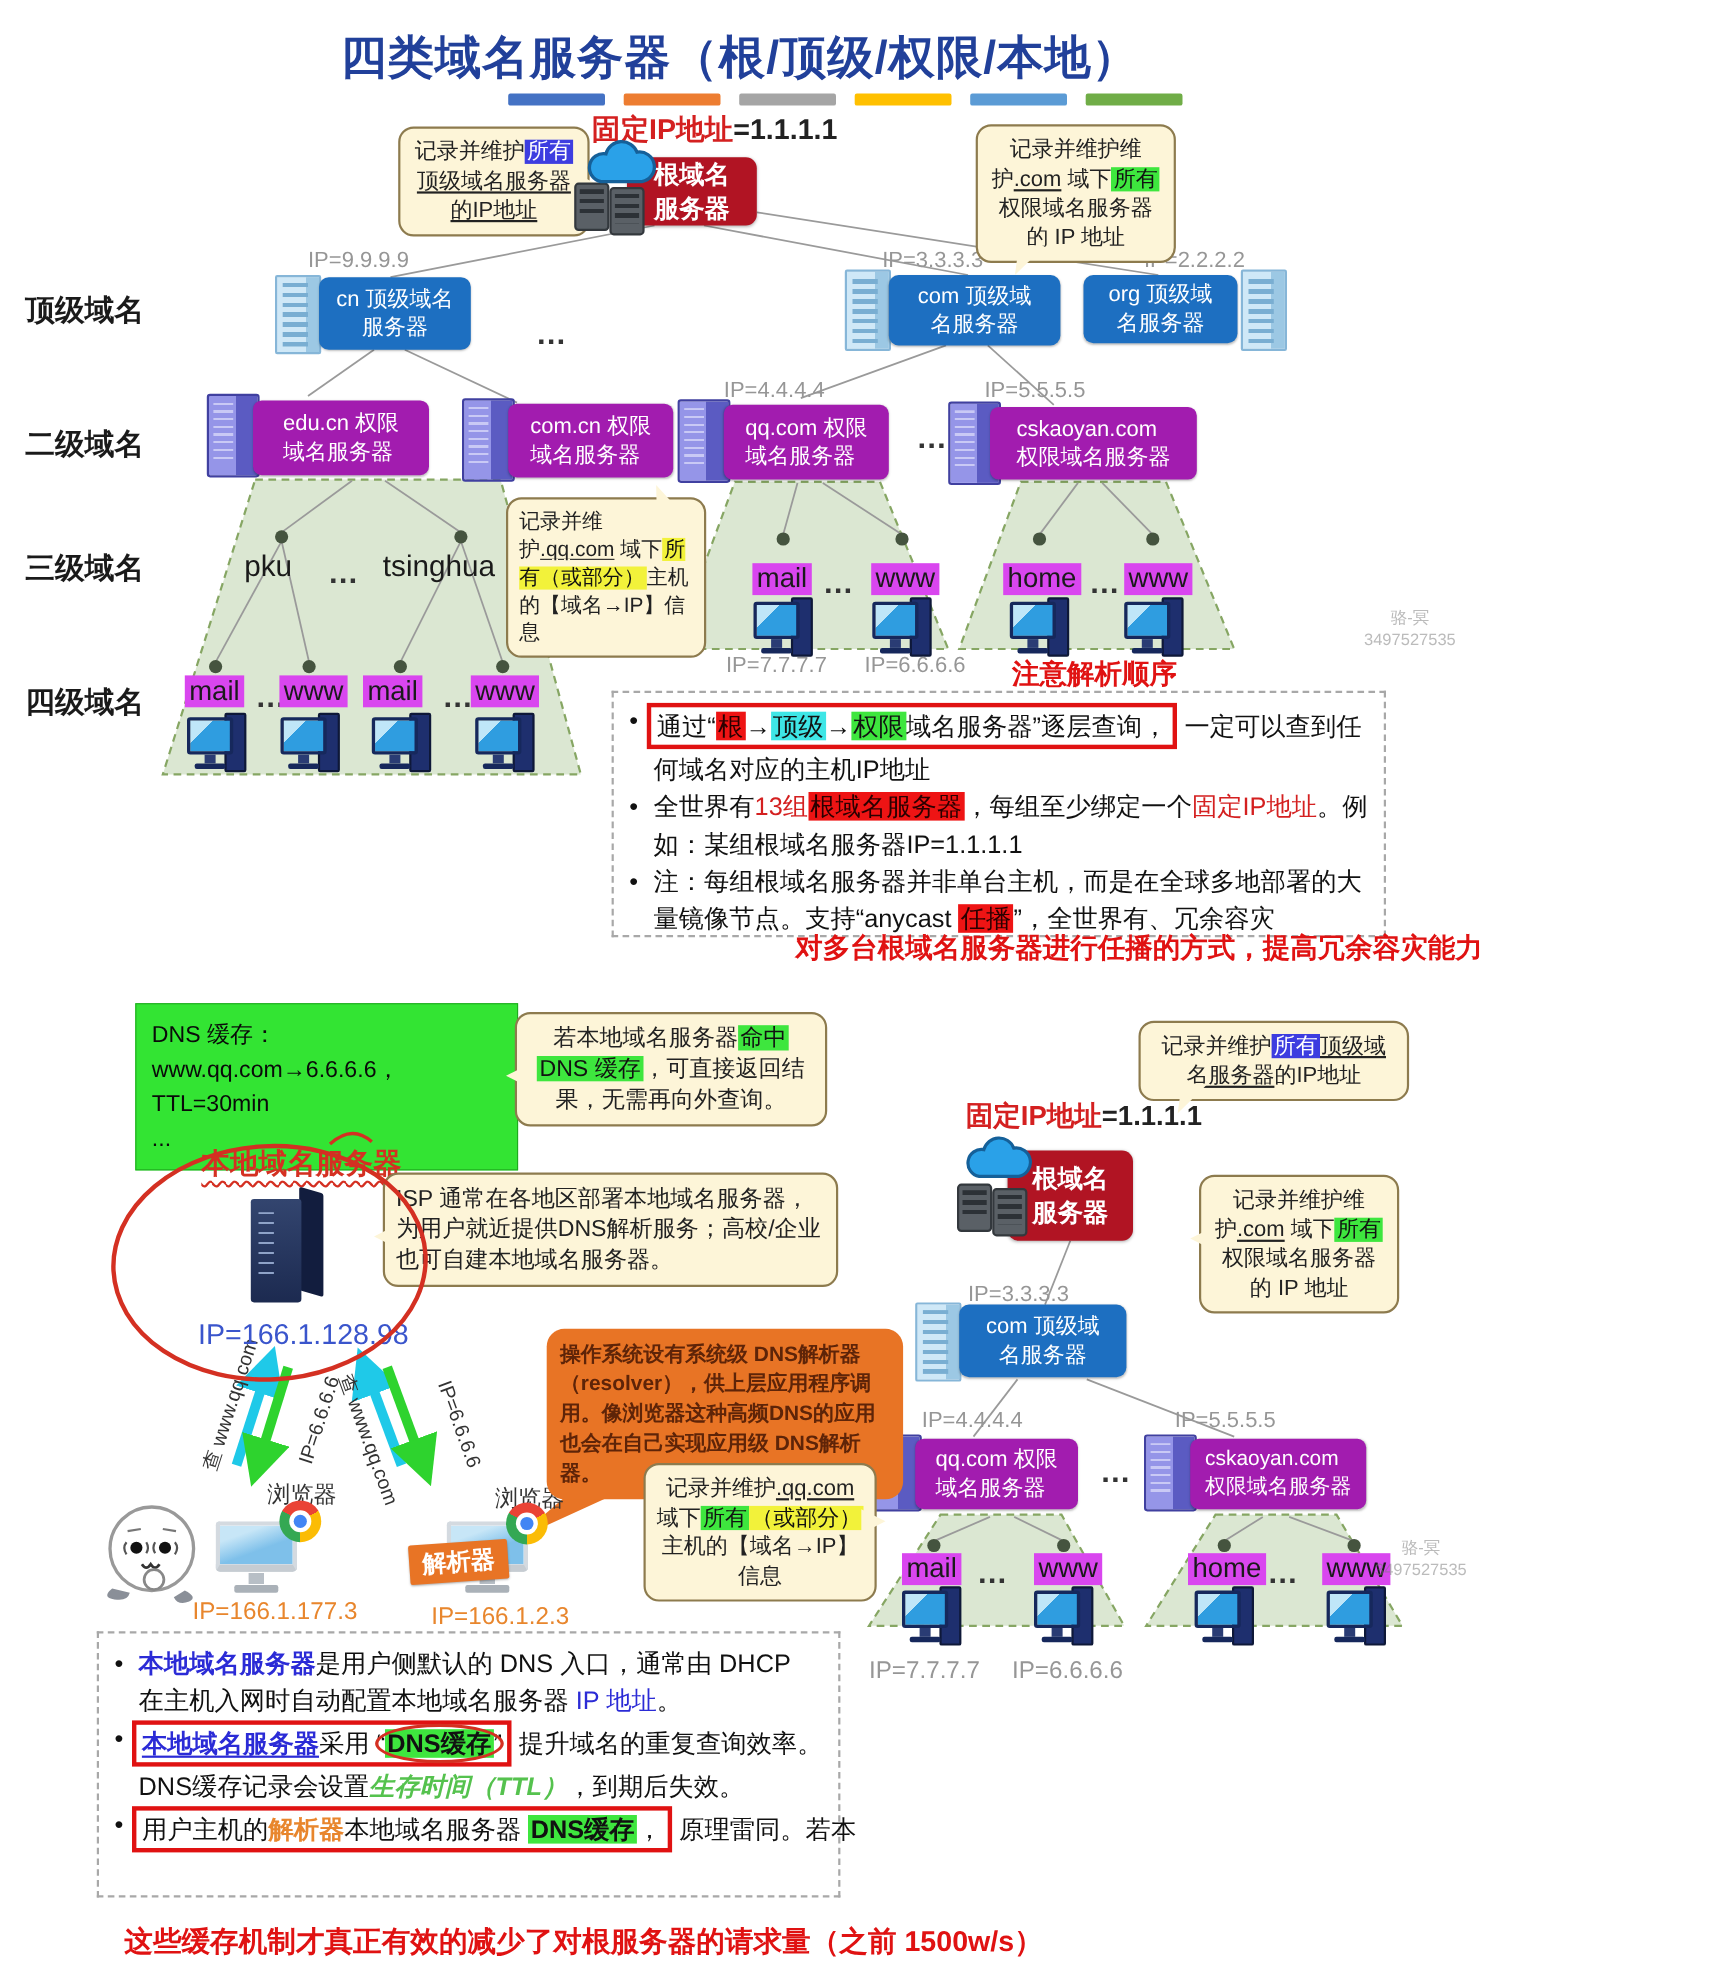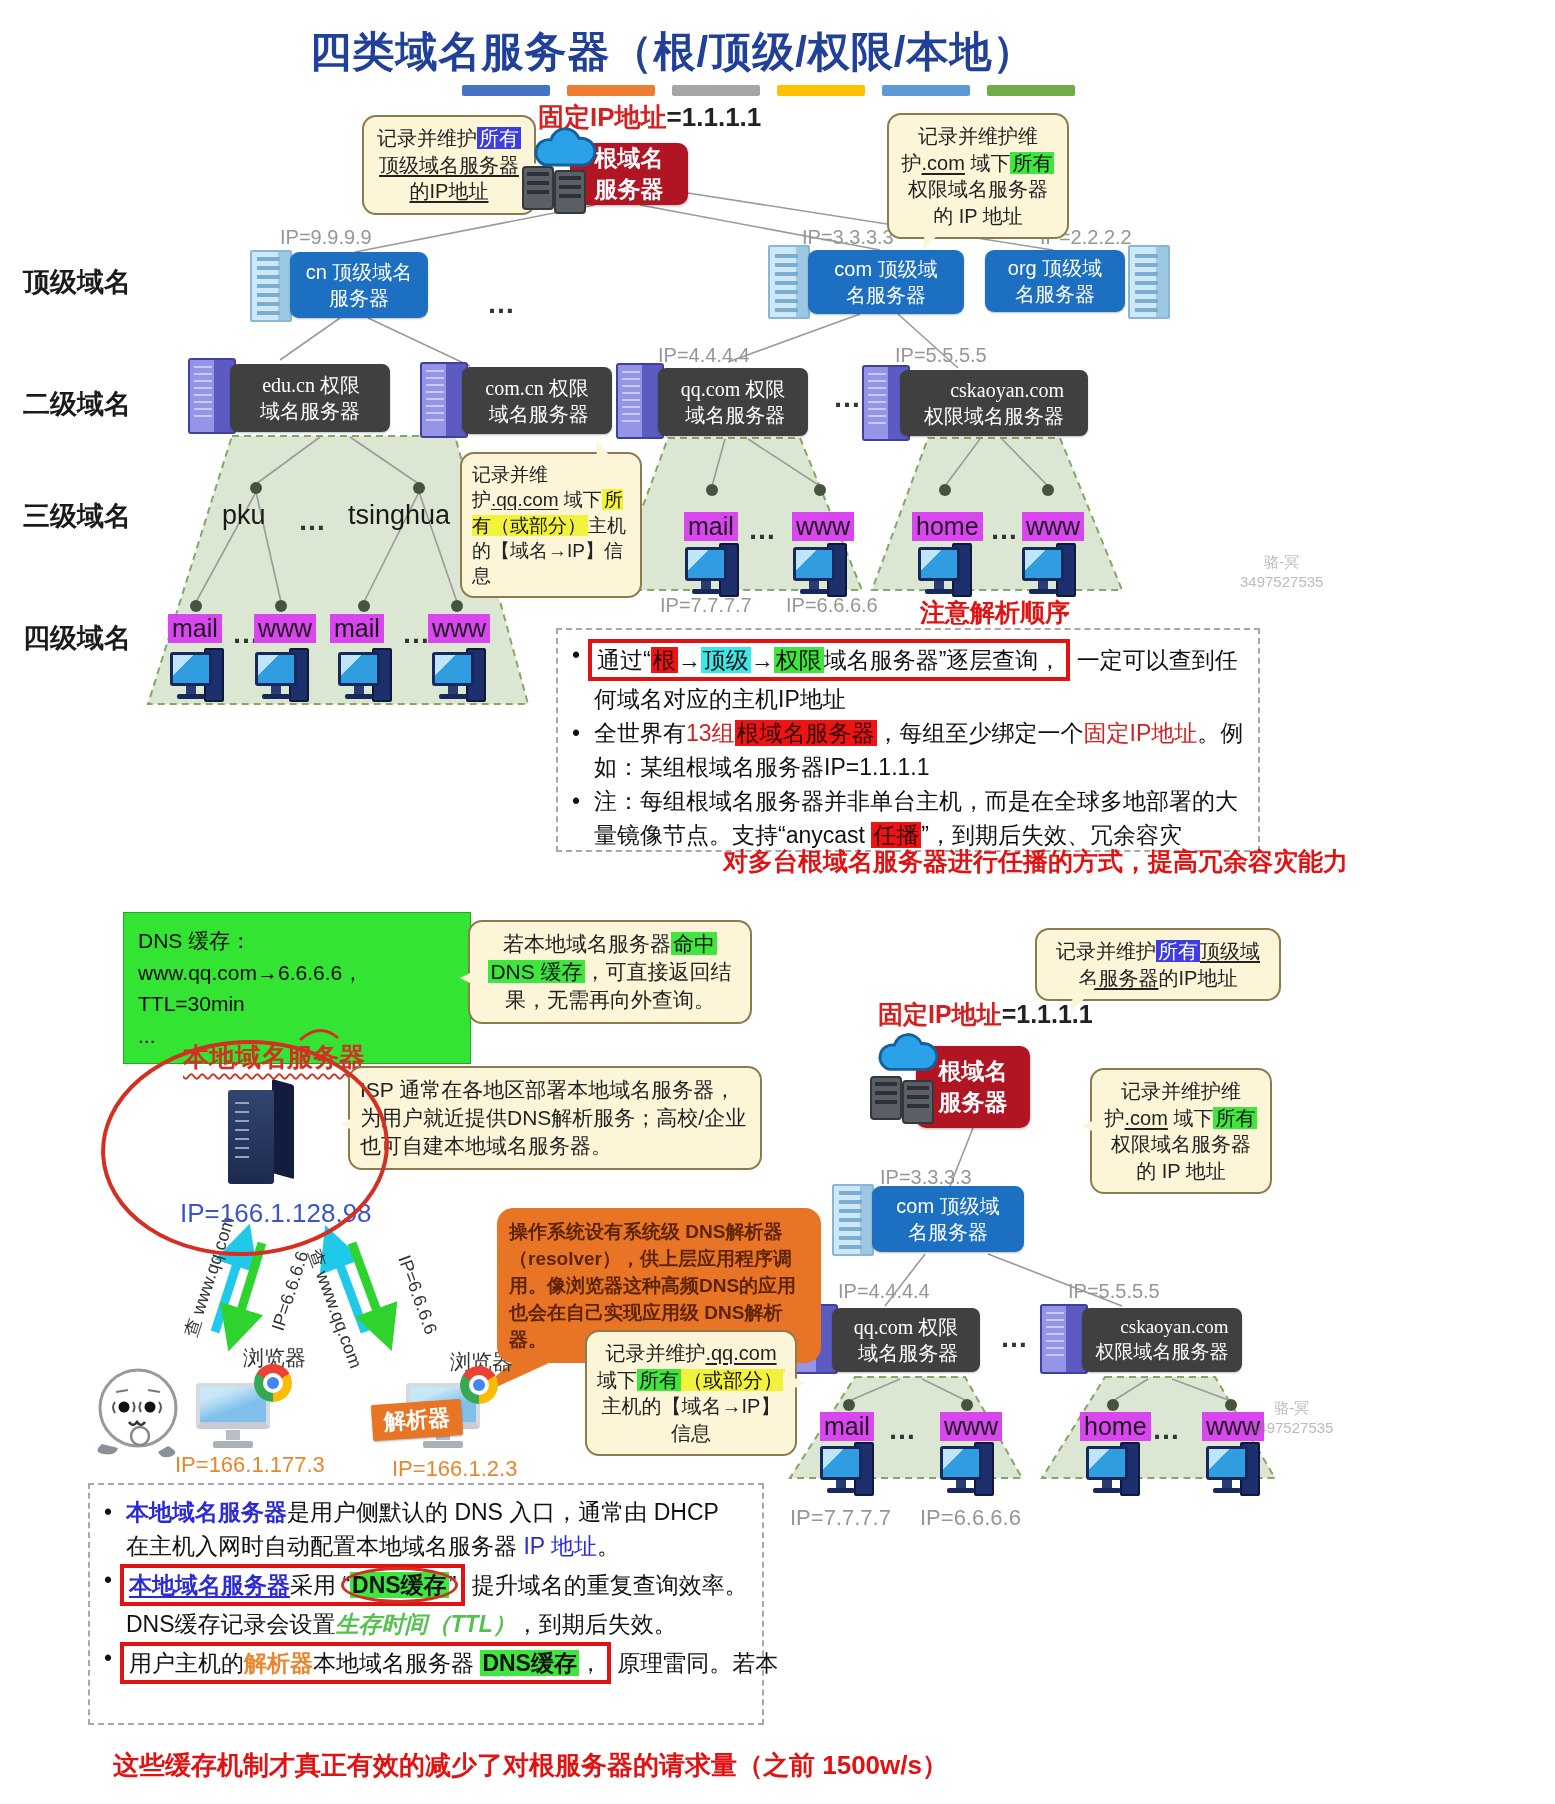--- a/index.html
+++ b/index.html
@@ -10,22 +10,22 @@
   #lines{z-index:1;}
   #annot{z-index:6;}
   .z2{z-index:2;}
   .pre{white-space:pre-line;}
   
   .title{font-size:42px;font-weight:bold;color:#21409a;text-align:center;letter-spacing:1px;}
   .bar{position:absolute;top:0;height:11px;border-radius:2px;}
   
   .bluebox{background:#1d6fc1;color:#fff;border-radius:9px;display:flex;align-items:center;justify-content:center;
            text-align:center;font-size:20px;line-height:1.3;z-index:2;box-shadow:0 1px 2px rgba(0,0,0,.25);}
-  .greenbox{background:#404040;color:#fff;border-radius:8px;display:flex;align-items:center;justify-content:center;
-            text-align:right;font-size:20px;line-height:1.3;z-index:2;box-shadow:0 1px 2px rgba(0,0,0,.25);font-family:Liberation Serif, serif;}
+  .greenbox{background:#a21caf;color:#fff;border-radius:8px;display:flex;align-items:center;justify-content:center;
+            text-align:left;font-size:20px;line-height:1.3;z-index:2;box-shadow:0 1px 2px rgba(0,0,0,.25);}
   .redbox{background:#b11423;color:#fff;border-radius:10px;display:flex;align-items:center;justify-content:center;
           text-align:center;font-size:23px;font-weight:bold;line-height:1.35;z-index:2;box-shadow:0 1px 3px rgba(0,0,0,.3);}
   .iplabel{color:#969696;font-size:20px;z-index:2;white-space:nowrap;}
   .rowlabel{font-size:27px;font-weight:600;color:#1a1a1a;z-index:2;}
   .dots{font-size:28px;font-weight:bold;color:#333;z-index:2;}
   .nodetext{font-size:27px;color:#1a1a1a;z-index:2;}
   .yl{background:#d946ef;padding:0 4px;z-index:2;font-size:25px;color:#1a1a1a;}
   
   .callout{position:absolute;background:#fdf5d8;border:2px solid #8d7b4e;border-radius:14px;
            padding:8px 10px;font-size:20px;line-height:1.33;color:#222;z-index:3;text-align:center;}
@@ -306,21 +306,21 @@
   <div class="wm" style="left:1240px;top:552px;">
     <div>骆-冥</div>
     <div>3497527535</div>
   </div>
   <div class="notesbox" style="left:556px;top:628px;width:700px;height:212px;padding:8px 0 0 0;">
     <div class="nl blt"><span class="rb"><span>通过“</span><span class="hl-red2">根</span><span>→</span><span class="hl-cyan">顶级</span><span>→</span><span class="hl-green">权限</span><span>域名服务器”逐层查询，</span></span><span><span> 一定可以查到任</span></span></div>
     <div class="nl"><span>何域名对应的主机IP地址</span></div>
     <div class="nl blt"><span>全世界有</span><span class="t-red">13组</span><span class="hl-red2">根域名服务器</span><span>，每组至少绑定一个</span><span class="t-red">固定IP地址</span><span>。例</span></div>
     <div class="nl"><span>如：某组根域名服务器IP=1.1.1.1</span></div>
     <div class="nl blt"><span>注：每组根域名服务器并非单台主机，而是在全球多地部署的大</span></div>
-    <div class="nl"><span>量镜像节点。支持“anycast </span><span class="hl-red2">任播</span><span>”，到期后失效、冗余容灾</span></div>
+    <div class="nl"><span>量镜像节点。支持“anycast </span><span class="hl-red2">任播</span><span>”，全世界有、冗余容灾</span></div>
   </div>
   <div class="rednote" style="left:690px;top:845px;font-size:25px;margin-left:33px;">对多台根域名服务器进行任播的方式，提高冗余容灾能力</div>
 
   <div class="greencache pre" style="left:123px;top:912px;width:318px;">DNS 缓存：
 www.qq.com→6.6.6.6，TTL=30min
 ...</div>
   <div class="callout tl" style="left:468px;top:920px;width:260px;font-size:21px;"><span>若本地域名服务器</span><span class="hl-green">命中</span><span> </span><span class="hl-green">DNS 缓存</span><span>，可直接返回结果，无需再向外查询。</span></div>
   <div class="abs z2 wavy" style="left:183px;top:1040px;font-size:26px;font-weight:bold;color:#d43022;">本地域名服务器</div>
   <div class="tower" style="left:228px;top:1082px;width:66px;height:104px;">
       <div class="tower-s"></div>

